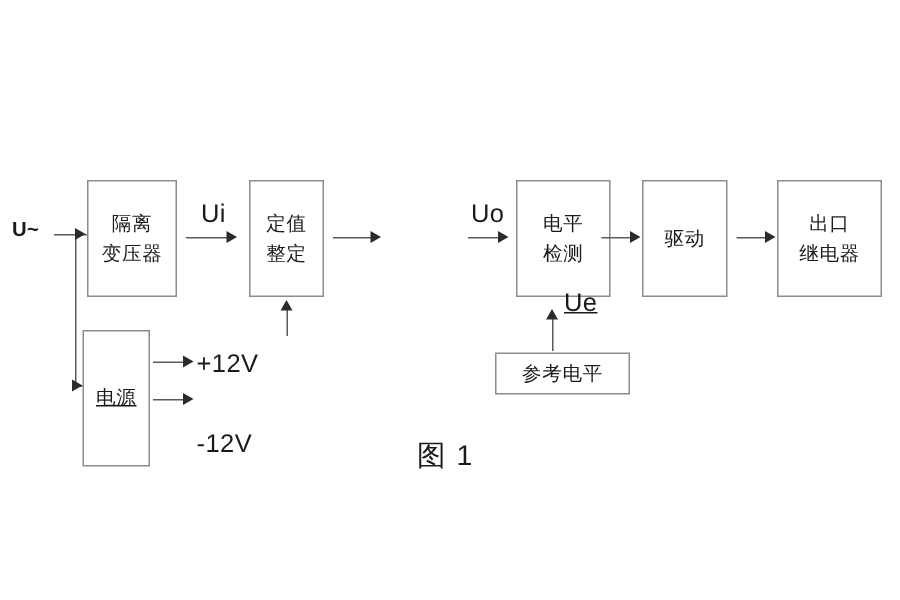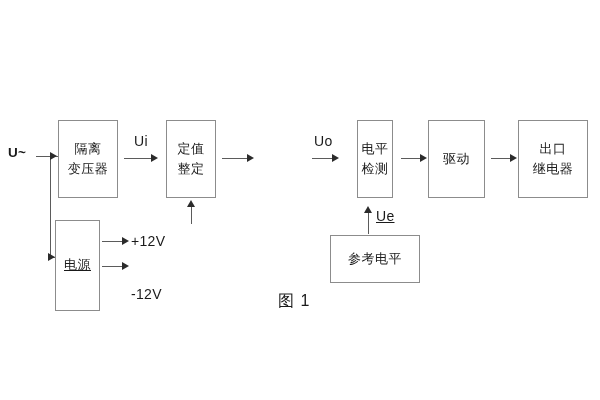--- a/index.html
+++ b/index.html
@@ -29,21 +29,21 @@
     line-height: 1.55;
     letter-spacing: 0.5px;
   }
   .block .ln {
     display: block;
     white-space: nowrap;
   }
   .sig {
     position: absolute;
     color: #1a1a1a;
-    font-size: 14px;
+    font-size: 17px;
     white-space: nowrap;
     letter-spacing: 0.3px;
   }
   .sig-big {
     font-size: 13.5px;
     font-weight: 600;
   }
   
   .wire-h {
     position: absolute;
@@ -66,21 +66,21 @@
   .arrow-u {
     position: absolute;
     width: 0; height: 0;
     border-left: 4px solid transparent;
     border-right: 4px solid transparent;
     border-bottom: 7px solid #2b2b2b;
   }
   .caption {
     position: absolute;
     color: #1a1a1a;
-    font-size: 16px;
+    font-size: 19px;
     letter-spacing: 1px;
     white-space: nowrap;
   }
 </style>
 </head>
 <body>
 
 <div id="canvas">
 
   <div class="sig sig-big" style="left:8px; top:145px;">U~</div>
@@ -112,21 +112,21 @@
   </div>
 
   <div class="wire-h" style="left:222px; top:158px; width:26px;"></div>
   <div class="arrow-r" style="left:247px; top:154px;"></div>
 
 
   <div class="sig" style="left:314px; top:133px;">Uo</div>
   <div class="wire-h" style="left:312px; top:158px; width:21px;"></div>
   <div class="arrow-r" style="left:332px; top:154px;"></div>
 
-  <div class="block" style="left:357px; top:120px; width:36px; height:78px;">
+  <div class="block" style="left:344px; top:120px; width:63px; height:78px;">
     <span class="ln">电平</span>
     <span class="ln">检测</span>
   </div>
 
   <div class="wire-h" style="left:401px; top:158px; width:21px;"></div>
   <div class="arrow-r" style="left:420px; top:154px;"></div>
 
   <div class="block" style="left:428px; top:120px; width:57px; height:78px;">
     <span class="ln">驱动</span>
   </div>
@@ -148,23 +148,23 @@
   <div class="sig" style="left:131px; top:233px;">+12V</div>
 
   <div class="wire-h" style="left:102px; top:266px; width:22px;"></div>
   <div class="arrow-r" style="left:122px; top:262px;"></div>
   <div class="sig" style="left:131px; top:258px;margin-top:28px;">-12V</div>
 
 
   <div class="wire-v" style="left:191px; top:206px; height:18px;"></div>
   <div class="arrow-u" style="left:187px; top:200px;"></div>
 
-  <div class="block" style="left:330px; top:235px; width:90px; height:48px;">
+  <div class="block" style="left:330px; top:235px; width:90px; height:28px;">
     <span class="ln">参考电平</span>
   </div>
 
   <div class="wire-v" style="left:368px; top:212px; height:22px;"></div>
   <div class="arrow-u" style="left:364px; top:206px;"></div>
-  <div class="sig" style="left:376px; top:208px;text-decoration:underline;">Ue</div>
+  <div class="sig" style="left:376px; top:192px;text-decoration:underline;">Ue</div>
 
   <div class="caption" style="left:278px; top:291px;">图 1</div>
 
 </div>
 
 </body></html>

